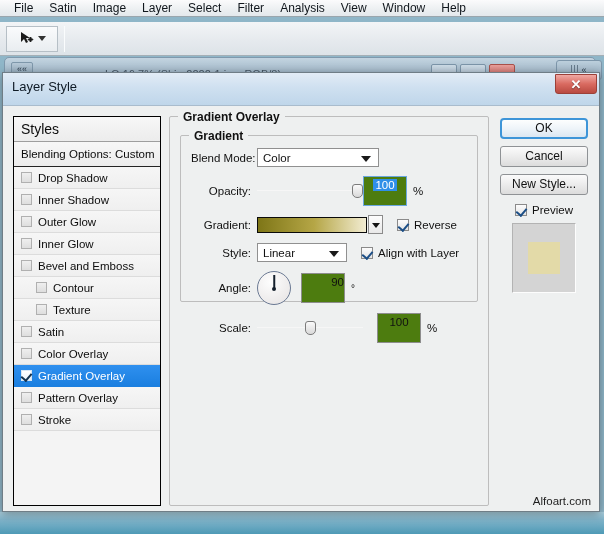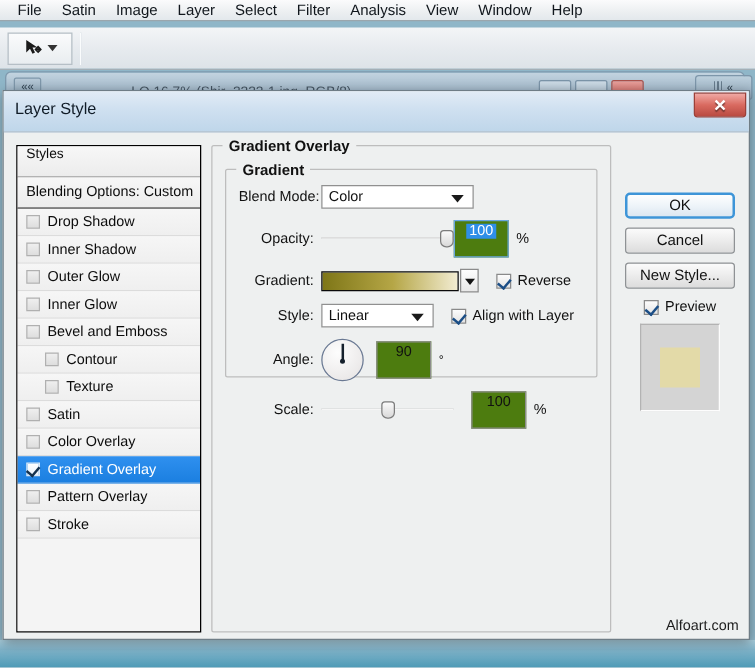--- a/index.html
+++ b/index.html
@@ -122,23 +122,23 @@
     flex: 1; display: flex; padding: 10px 8px 8px 10px; gap: 8px; position: relative;
   }
 
   
   .styles-col { width: 148px; flex: none; display: flex; flex-direction: column; }
   .styles-list {
     flex: 1; background: #f4f4f4; border: 1px solid #000;
     display: flex; flex-direction: column; overflow: hidden;
   }
   .styles-head {
-    height: 25px; flex: none; display: flex; align-items: flex-start; padding-left: 7px;
+    height: 25px; flex: none; display: flex; align-items: center; padding-left: 7px;
     background: linear-gradient(#f7f7f7, #ececec);
-    border-bottom: 1px solid #9e9e9e; font-size: 11px; color: #0c0c0c;
+    border-bottom: 1px solid #9e9e9e; font-size: 14px; color: #0c0c0c;
   }
   .blending-row {
     height: 25px; flex: none; display: flex; align-items: center; padding-left: 7px;
     background: linear-gradient(#f7f7f7, #ececec);
     border-bottom: 1px solid #242424; font-size: 11.5px; color: #0c0c0c;
   }
   .fx-row {
     height: 22px; flex: none; display: flex; align-items: center; gap: 6px;
     padding-left: 7px; border-bottom: 1px solid #dcdcdc;
     background: linear-gradient(#f6f6f6, #efefef);
@@ -267,21 +267,20 @@
     align-items: center; padding-top: 2px; }
   .btn {
     width: 88px; height: 21px; margin-bottom: 7px;
     background: linear-gradient(#fbfbfb, #ececec 50%, #dcdcdc);
     border: 1px solid #8f9295; border-radius: 3px;
     font-size: 12px; color: #111; text-align: center; line-height: 19px;
   }
   .btn.primary {
     border: 2px solid #3e95d8; border-radius: 4px; line-height: 17px;
     background: linear-gradient(#fdfefe, #eef4f9 50%, #dce7f1);
-    margin-top: 36px;
   }
   #preview-check { display: flex; align-items: center; gap: 5px; margin: 2px 0 7px 0;
     font-size: 11.5px; color: #111; }
   #style-preview {
     width: 64px; height: 70px; background: #d4d4d4;
     border: 1px solid #b3b3b3; border-right-color: #fdfdfd; border-bottom-color: #fdfdfd;
     display: flex; align-items: center; justify-content: center;
   }
   #style-preview-shape { width: 32px; height: 32px; background: #e3daa8; }
 
@@ -461,21 +460,21 @@
               <span>Align with Layer</span>
             </div>
           </div>
 
           <div id="angle-row">
             <div class="ctl-label">Angle:</div>
             <div id="angle-dial">
               <div class="needle"></div>
               <div class="hub"></div>
             </div>
-            <div class="numbox" style="margin-left:10px;">90</div>
+            <div class="numbox" style="margin-left:10px;text-align:right;">90</div>
             <div class="deg">°</div>
           </div>
 
           <div class="ctl-row" style="margin-bottom:12px;">
             <div class="ctl-label">Scale:</div>
             <div class="slider" id="scale-slider">
               <div class="track"></div>
               <div class="thumb"></div>
             </div>
             <div class="numbox" style="margin-left:14px;">100</div>

